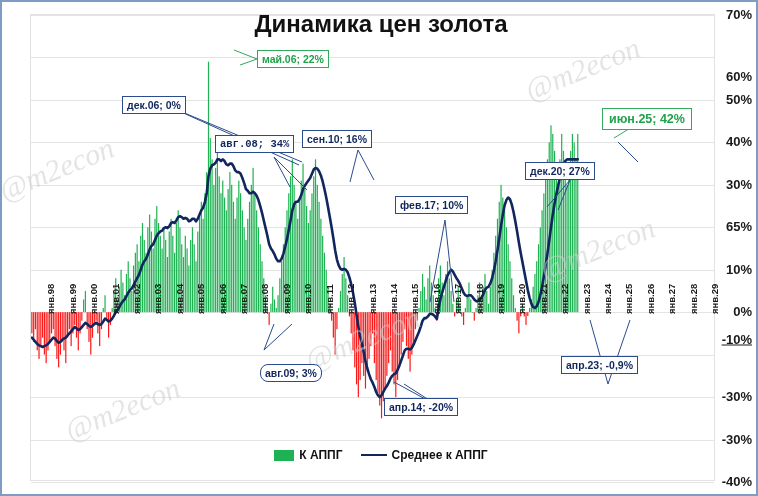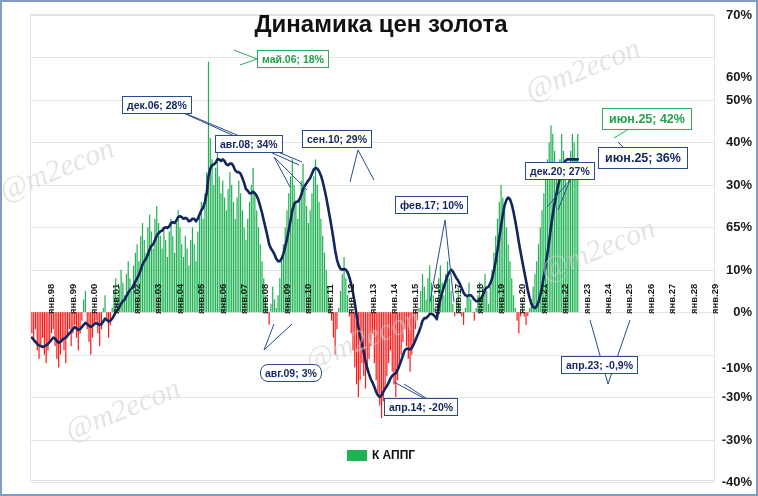--- a/index.html
+++ b/index.html
@@ -433,21 +433,21 @@
 
   <div id="yaxis">
       <div class="ytick" style="top: 12px;">70%</div>
       <div class="ytick" style="top: 54.4545px; margin-top: 20px;">60%</div>
       <div class="ytick" style="top: 96.9091px;">50%</div>
       <div class="ytick" style="top: 139.364px; margin-left: 43px;">40%</div>
       <div class="ytick" style="top: 181.818px;">30%</div>
       <div class="ytick" style="top: 224.273px;">65%</div>
       <div class="ytick" style="top: 266.727px;">10%</div>
       <div class="ytick" style="top: 309.182px;">0%</div>
-      <div class="ytick" style="top: 365px;">-10%</div>
+      <div class="ytick" style="top: 337px; text-decoration: underline;">-10%</div>
       <div class="ytick" style="top: 394.091px;">-30%</div>
       <div class="ytick" style="top: 436.545px;">-30%</div>
       <div class="ytick" style="top: 479px; margin-left: 33px;">-40%</div>
     </div>
 
   <div id="xaxis">
       <div class="xtick" style="left: 43.4125px; top: 312.182px;">янв.98</div>
       <div class="xtick" style="left: 64.8187px; top: 312.182px;">янв.99</div>
       <div class="xtick" style="left: 86.225px; top: 312.182px;">янв.00</div>
       <div class="xtick" style="left: 107.631px; top: 312.182px;">янв.01</div>
@@ -502,42 +502,45 @@
       <path d="M636,160 L616,140"></path>
     </g>
     <g stroke="#32a95b" stroke-width="1" fill="none">
       <path d="M255,57 L232,48"></path>
       <path d="M255,57 L238,63"></path>
       <path d="M638,120 L617,128"></path>
       <path d="M638,120 L612,136"></path>
     </g>
   </svg>
 
-  <div class="callout green" style="left:255px;top:48px;">май.06; 18%</div>
-
-  <div class="callout blue" style="left:120px;top:94px;">дек.06; 28%</div>
-
-  <div class="callout blue" style="left:213px;top:133px;">авг.08; 34%</div>
-
-  <div class="callout blue" style="left:300px;top:128px;">сен.10; 29%</div>
+  <div class="callout green" style="left:255px;top:48px;">май.06; 22%</div>
+
+  <div class="callout blue" style="left:120px;top:94px;">дек.06; 0%</div>
+
+  <div class="callout blue" style="left:213px;top:133px;font-family:Liberation Mono, monospace;">авг.08; 34%</div>
+
+  <div class="callout blue" style="left:300px;top:128px;">сен.10; 16%</div>
 
   <div class="callout blue" style="left:258px;top:362px;border-radius:8px;">авг.09; 3%</div>
 
   <div class="callout blue" style="left:382px;top:396px;">апр.14; -20%</div>
 
   <div class="callout blue" style="left:393px;top:194px;">фев.17; 10%</div>
 
   <div class="callout blue" style="left:523px;top:160px;">дек.20; 27%</div>
 
   <div class="callout blue" style="left:559px;top:354px;">апр.23; -0,9%</div>
 
   <div class="callout green big" style="left:600px;top:106px;text-align:right;">июн.25; 42%</div>
 
-  <div class="callout blue big" style="left:596px;top:145px;">июн.25; 36%</div>
 
   <div id="legend">
     <div class="legend-item">
       <span class="legend-swatch-bar"></span>
       <span class="legend-label">К АППГ</span>
     </div>
+    <div class="legend-item">
+      <span class="legend-swatch-line"></span>
+      <span class="legend-label">Среднее к АППГ</span>
+    </div>
   </div>
 
 </div>
 
 </body></html>

